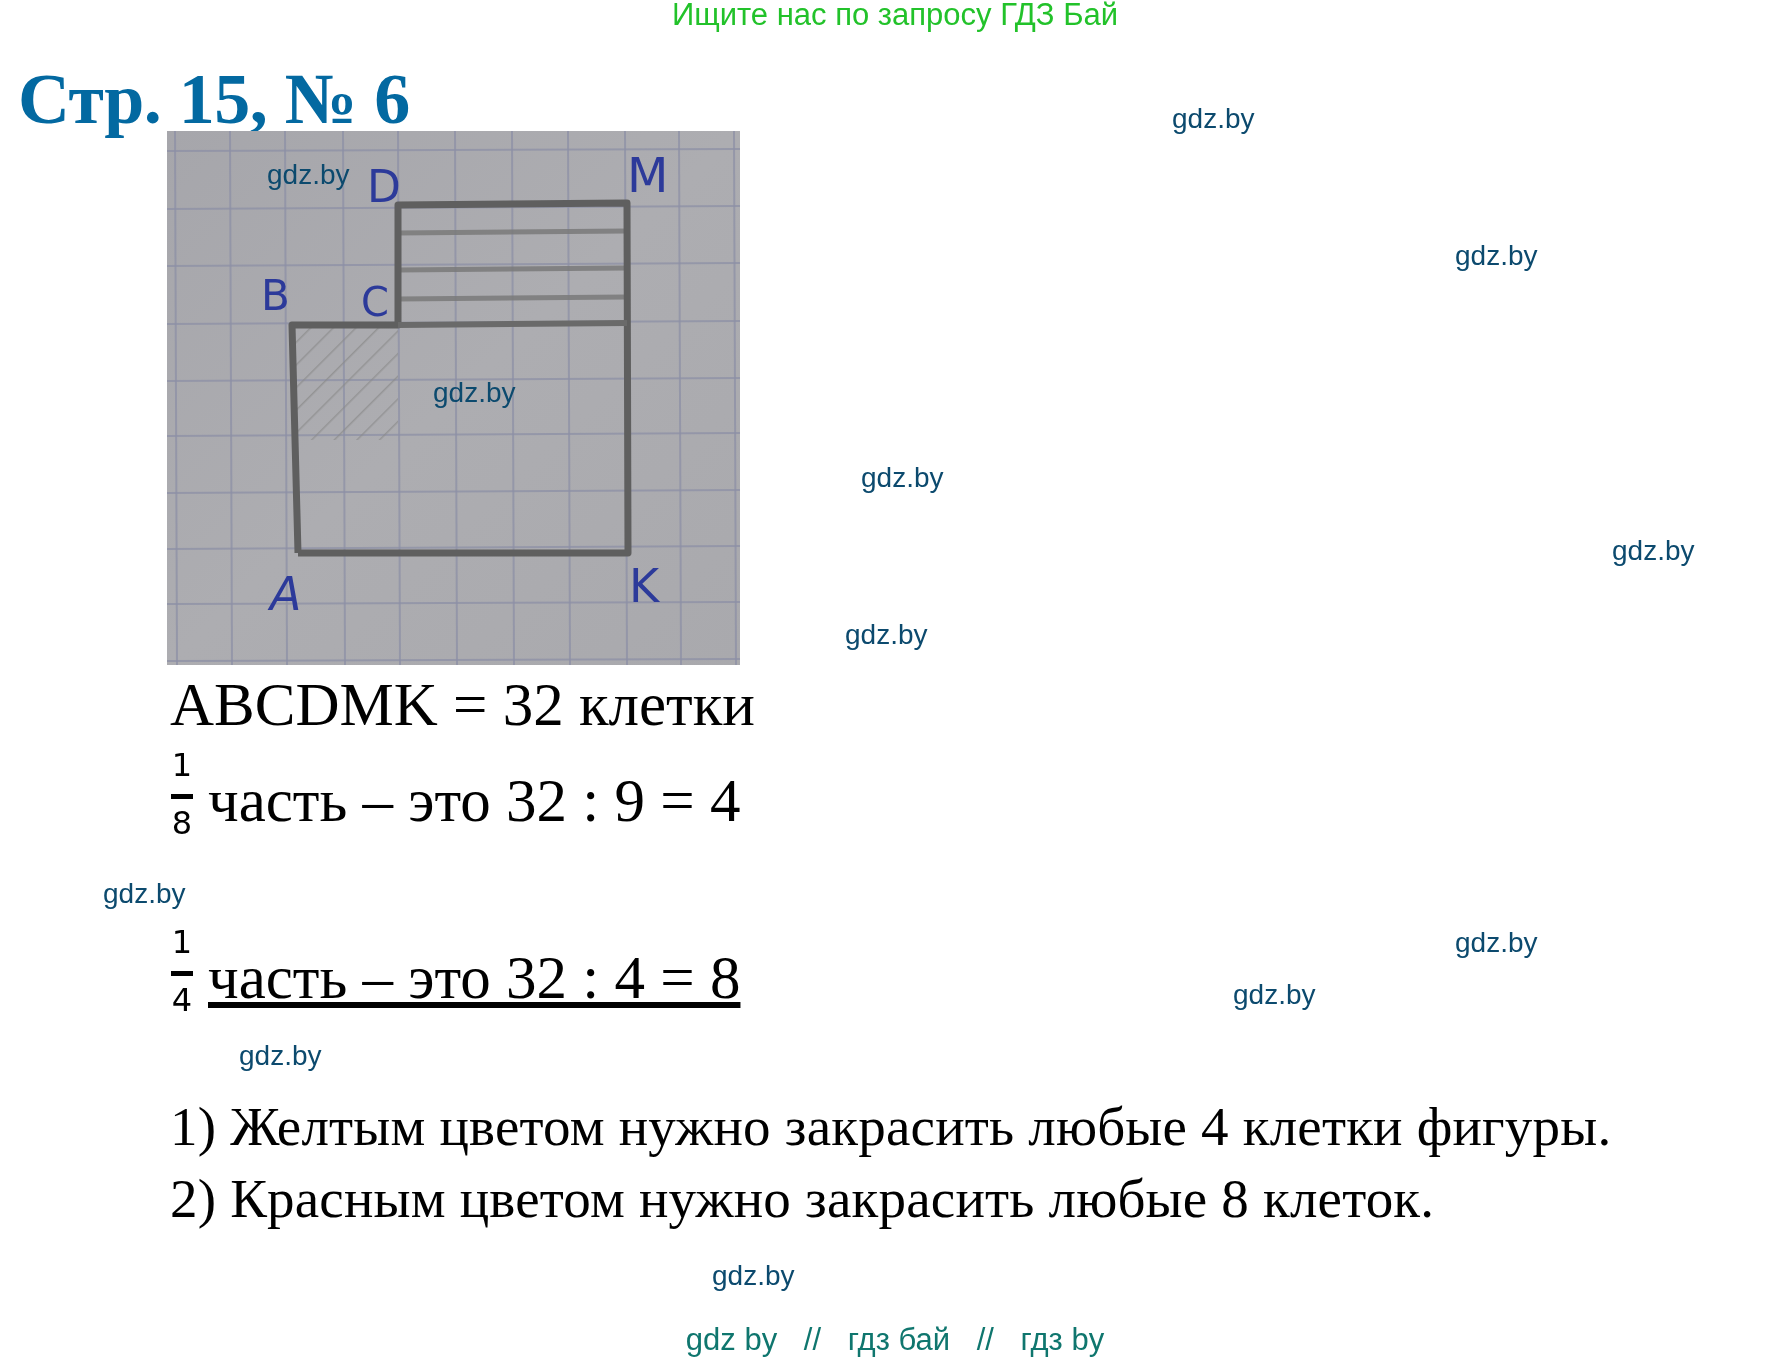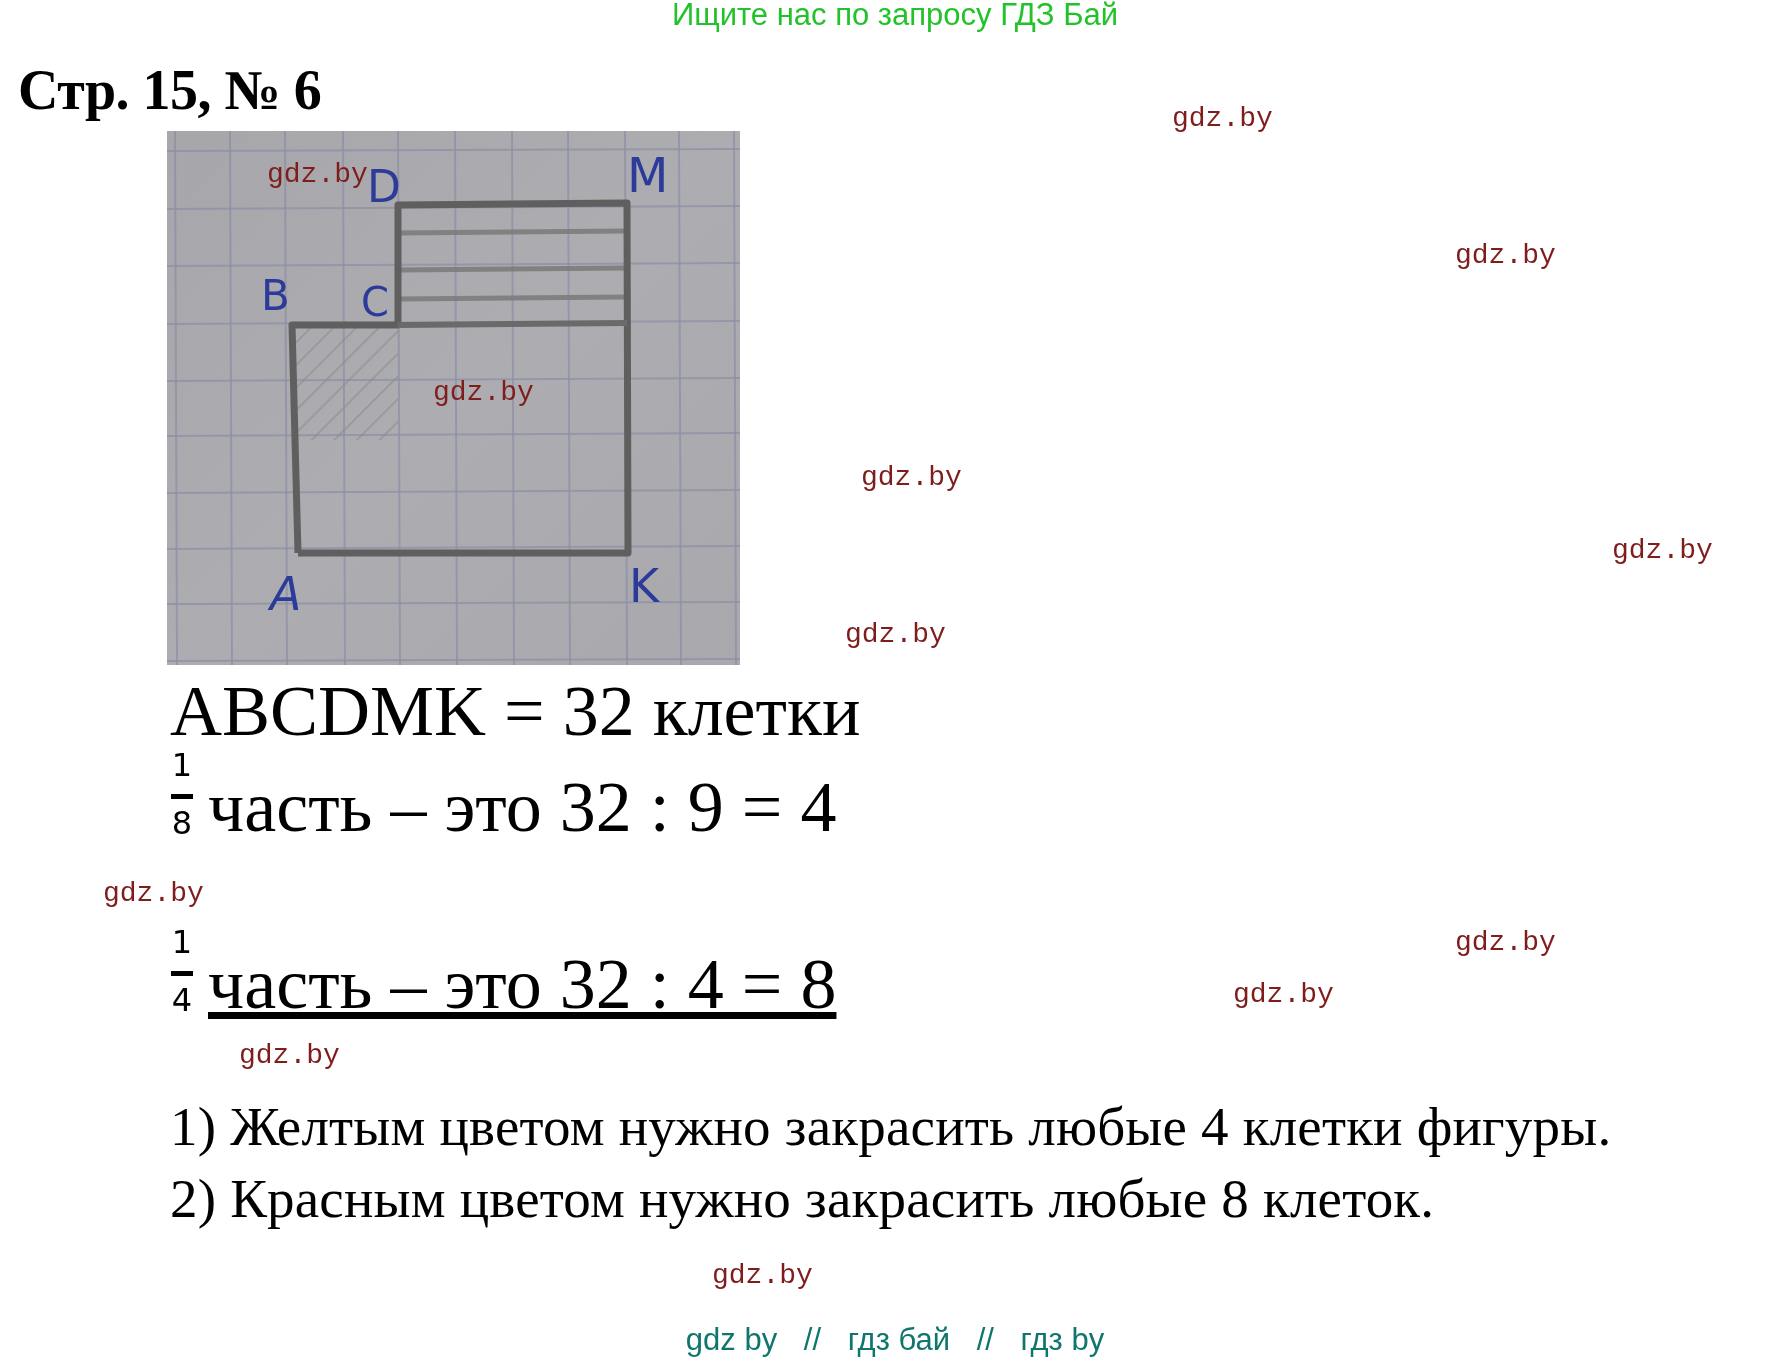--- a/index.html
+++ b/index.html
@@ -1,24 +1,24 @@
 <!DOCTYPE html>
 <html><head>
 <meta charset="utf-8">
 <style>
   html, body { margin: 0; padding: 0; background: #ffffff; }
   body { width: 1790px; height: 1359px; position: relative; overflow: hidden; }
   .abs { position: absolute; white-space: nowrap; }
   .banner { font-family: "Liberation Sans", sans-serif; font-size: 31px; color: #22c22a; left: 0; width: 1790px; text-align: center; top: -3px; }
-  .title { font-family: "Liberation Serif", serif; font-weight: bold; font-size: 56px; color: #000000; left: 18px; top: 58px; letter-spacing: -0.5px; }
-  .wm { font-family: Liberation Mono, monospace; font-size: 28px; color: #7f1d1d; }
+  .title { font-family: "Liberation Serif", serif; font-weight: bold; font-size: 72px; color: #0369a1; left: 18px; top: 58px; letter-spacing: -0.5px; }
+  .wm { font-family: Liberation Sans, sans-serif; font-size: 28px; color: #0c4a6e; }
   .footer { font-family: "Liberation Sans", sans-serif; font-size: 31px; color: #0f766e; left: 0; width: 1790px; text-align: center; top: 1322px; }
   .footer .sep { margin: 0 18px; }
   .ser { font-family: "Liberation Serif", serif; color: #000; }
-  .line-big { font-size: 72px; }
+  .line-big { font-size: 61px; }
   .frac { position: absolute; width: 24px; text-align: center; font-family: "DejaVu Sans", sans-serif; font-size: 32px; color: #000; }
   .frac .num { position: absolute; left: 0; width: 24px; top: 0; line-height: 34px; }
   .frac .bar { position: absolute; left: 1px; width: 22px; height: 5px; background: #000; top: 46px; }
   .frac .den { position: absolute; left: 0; width: 24px; top: 58px; line-height: 34px; }
   .photo { position: absolute; left: 167px; top: 131px; width: 573px; height: 534px; overflow: hidden; background: #a9a9ad; }
   .photo svg { position: absolute; left: 0; top: 0; }
   .answer { font-size: 55px; letter-spacing: 0.2px; }
 </style>
 </head>
 <body>

